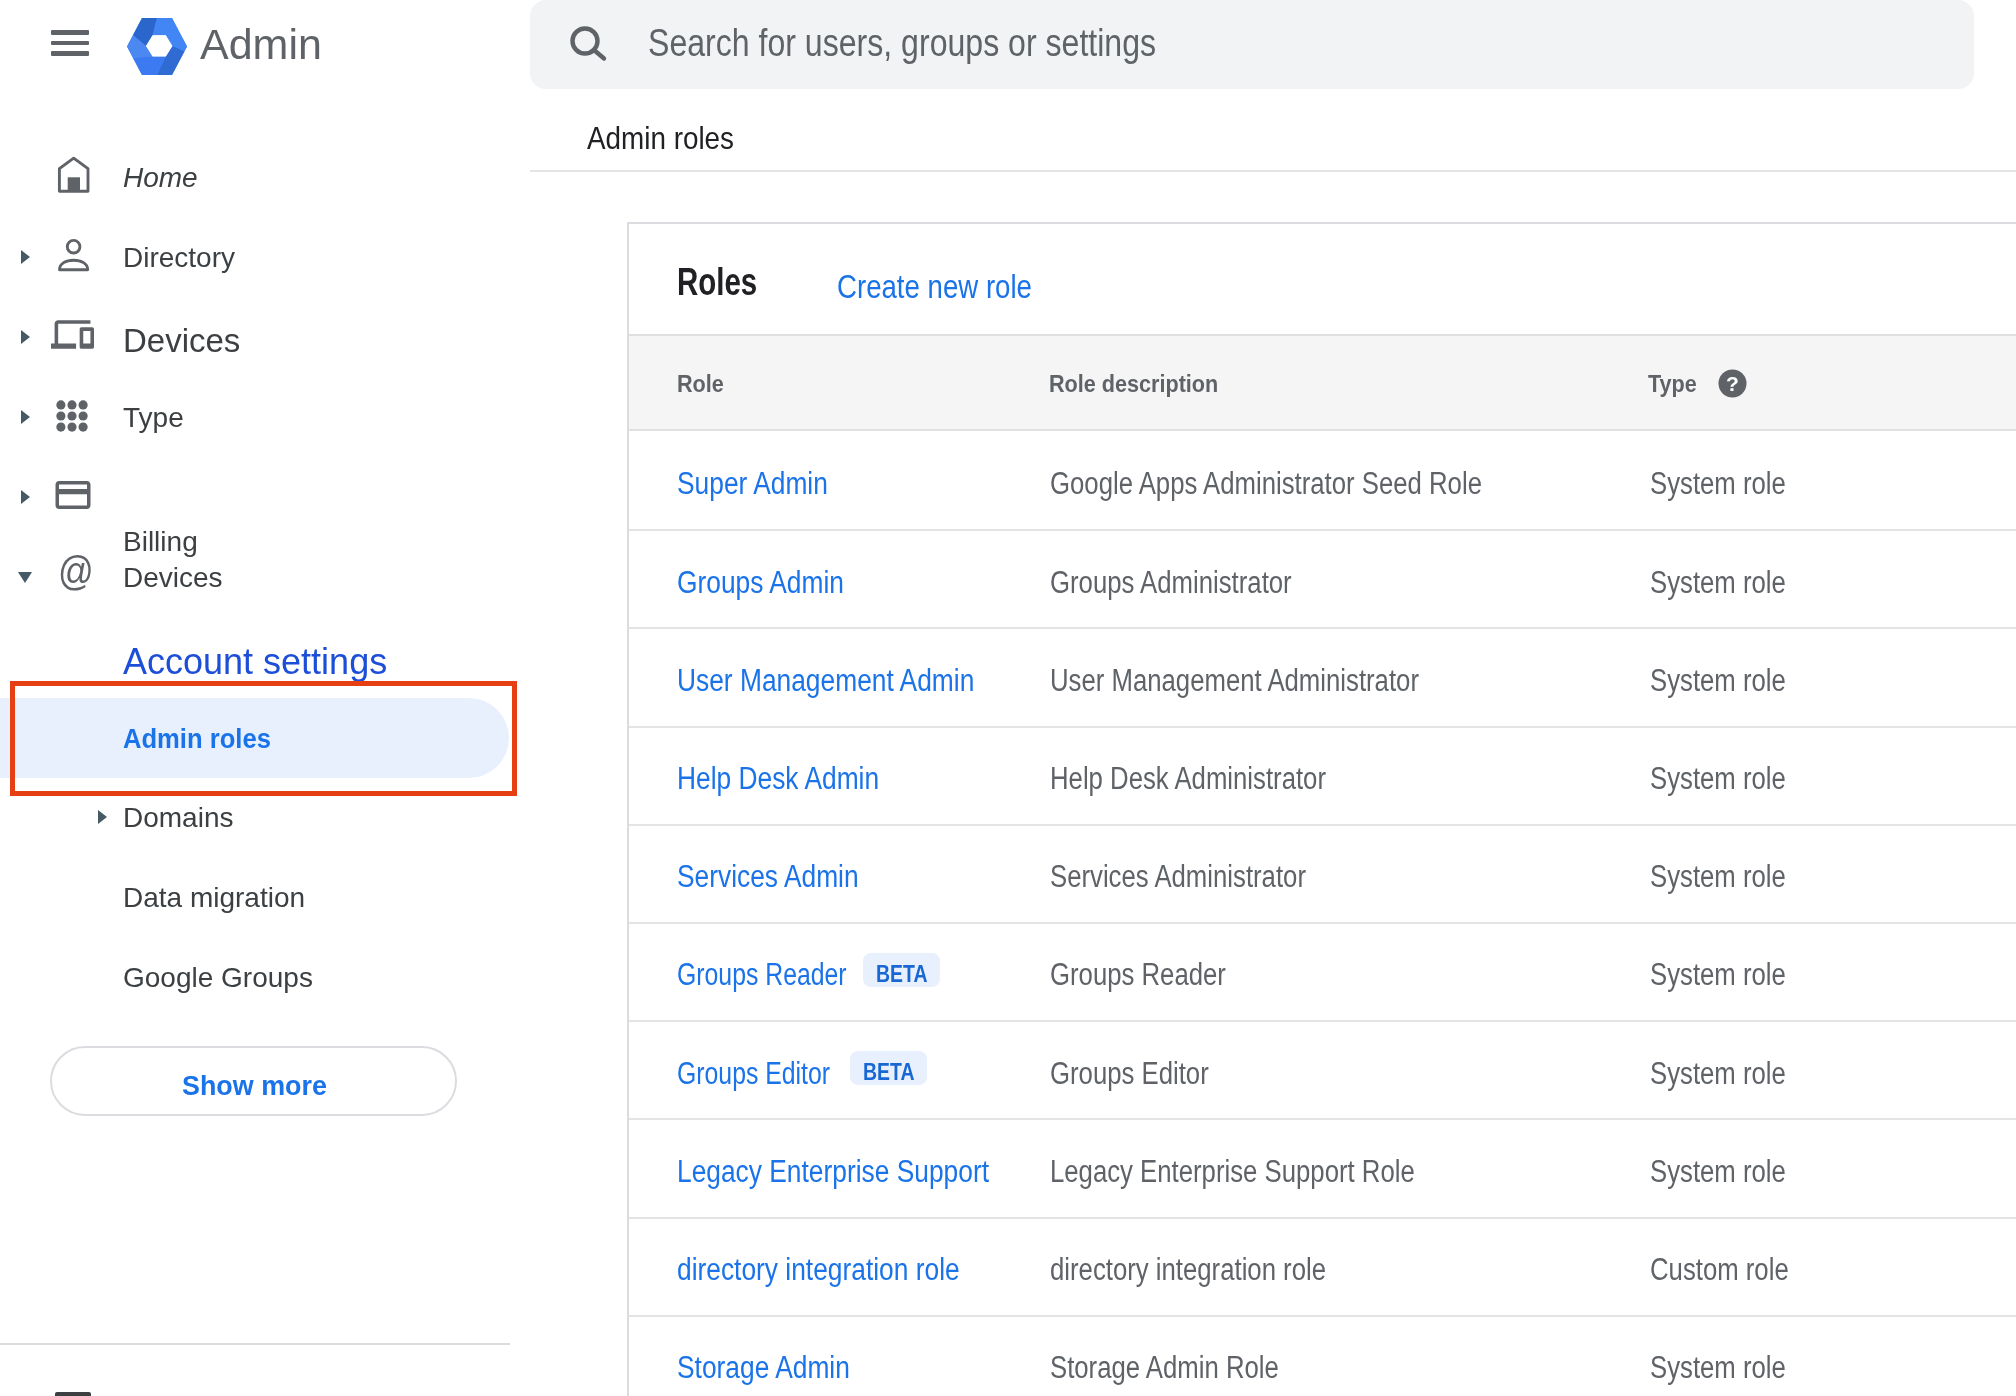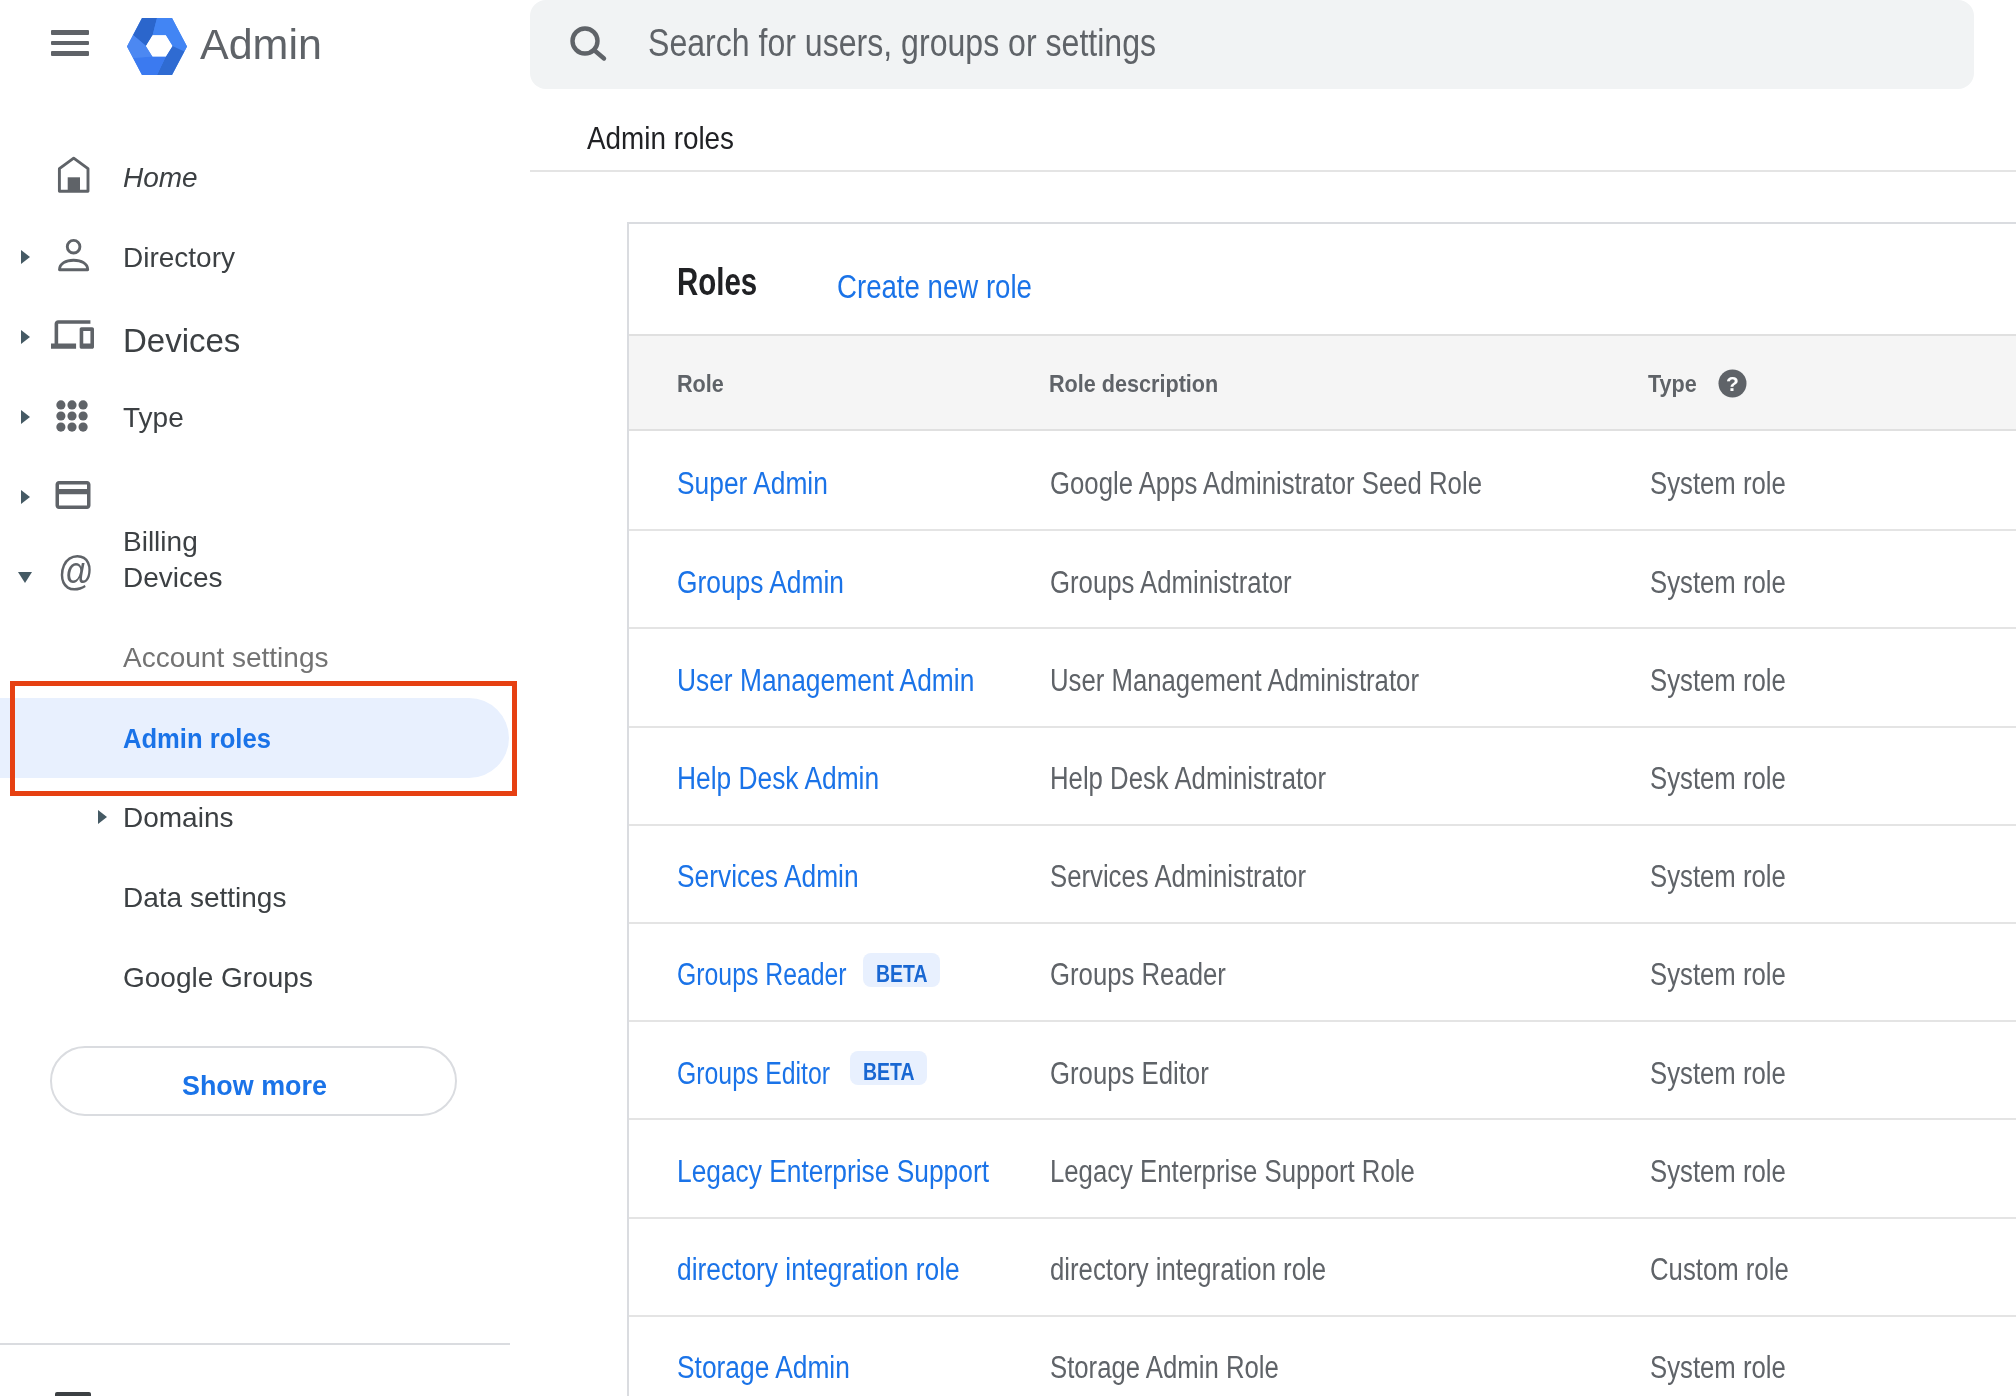--- a/index.html
+++ b/index.html
@@ -61,23 +61,23 @@
 <svg class="abs" style="left:52px;top:474px;" width="42" height="42" viewBox="0 0 24 24">
 <path d="M20 4H4c-1.11 0-1.99.89-1.99 2L2 18c0 1.11.89 2 2 2h16c1.11 0 2-.89 2-2V6c0-1.11-.89-2-2-2zm0 14H4v-6.5h16v6.5zm0-9.5H4V6h16v2.5z" fill="#5f6368"></path>
 </svg>
 <div class="t" style="left:58px;top:551px;font-size:40px;color:#5f6368;transform:scaleX(0.88);">@</div>
 <div class="t" style="left:123px;top:164px;font-size:28px;color:#3c4043;font-style:italic;">Home</div>
 <div class="t" style="left:123px;top:244px;font-size:28px;color:#3c4043;">Directory</div>
 <div class="t" style="left:123px;top:324px;font-size:33px;color:#3c4043;">Devices</div>
 <div class="t" style="left:123px;top:404px;font-size:28px;color:#3c4043;">Type</div>
 <div class="t" style="left:123px;top:484px;font-size:28px;color:#3c4043;margin-top:44px;">Billing</div>
 <div class="t" style="left:123px;top:564px;font-size:28px;color:#3c4043;">Devices</div>
-<div class="t" style="left:123px;top:644px;font-size:28px;color:#737373;">Account settings</div>
+<div class="t" style="left:123px;top:644px;font-size:36px;color:#1d4ed8;">Account settings</div>
 <div class="t" style="left:123px;top:804px;font-size:28px;color:#3c4043;text-align:center;">Domains</div>
-<div class="t" style="left:123px;top:884px;font-size:28px;color:#3c4043;">Data settings</div>
+<div class="t" style="left:123px;top:884px;font-size:28px;color:#3c4043;">Data migration</div>
 <div class="t" style="left:123px;top:964px;font-size:28px;color:#3c4043;">Google Groups</div>
 <div class="t" style="left:123px;top:725px;font-size:28px;font-weight:bold;color:#1a73e8;transform:scaleX(0.914);">Admin roles</div>
 <div class="abs" style="left:10px;top:681px;width:507px;height:115px;border:5px solid #e64012;box-sizing:border-box;"></div>
 <div class="abs" style="left:50px;top:1046px;width:407px;height:70px;border:2px solid #dadce0;border-radius:35px;box-sizing:border-box;"></div>
 <div class="t" style="left:182px;top:1072px;font-size:28px;font-weight:bold;color:#1a73e8;transform:scaleX(0.96);">Show more</div>
 <div class="abs" style="left:0;top:1343px;width:510px;height:2px;background:#dadce0;"></div>
 <div class="abs" style="left:55px;top:1392px;width:36px;height:4px;background:#3c4043;border-radius:2px 2px 0 0;"></div>
 <div class="abs" style="left:627px;top:222px;width:1400px;height:1210px;border:2px solid #dadce0;box-sizing:border-box;"></div>
 <div class="t" style="left:677px;top:263px;font-size:38px;font-weight:bold;color:#202124;transform:scaleX(0.775);">Roles</div>
 <div class="t" style="left:837px;top:270px;font-size:33px;color:#1a73e8;transform:scaleX(0.837);">Create new role</div>

